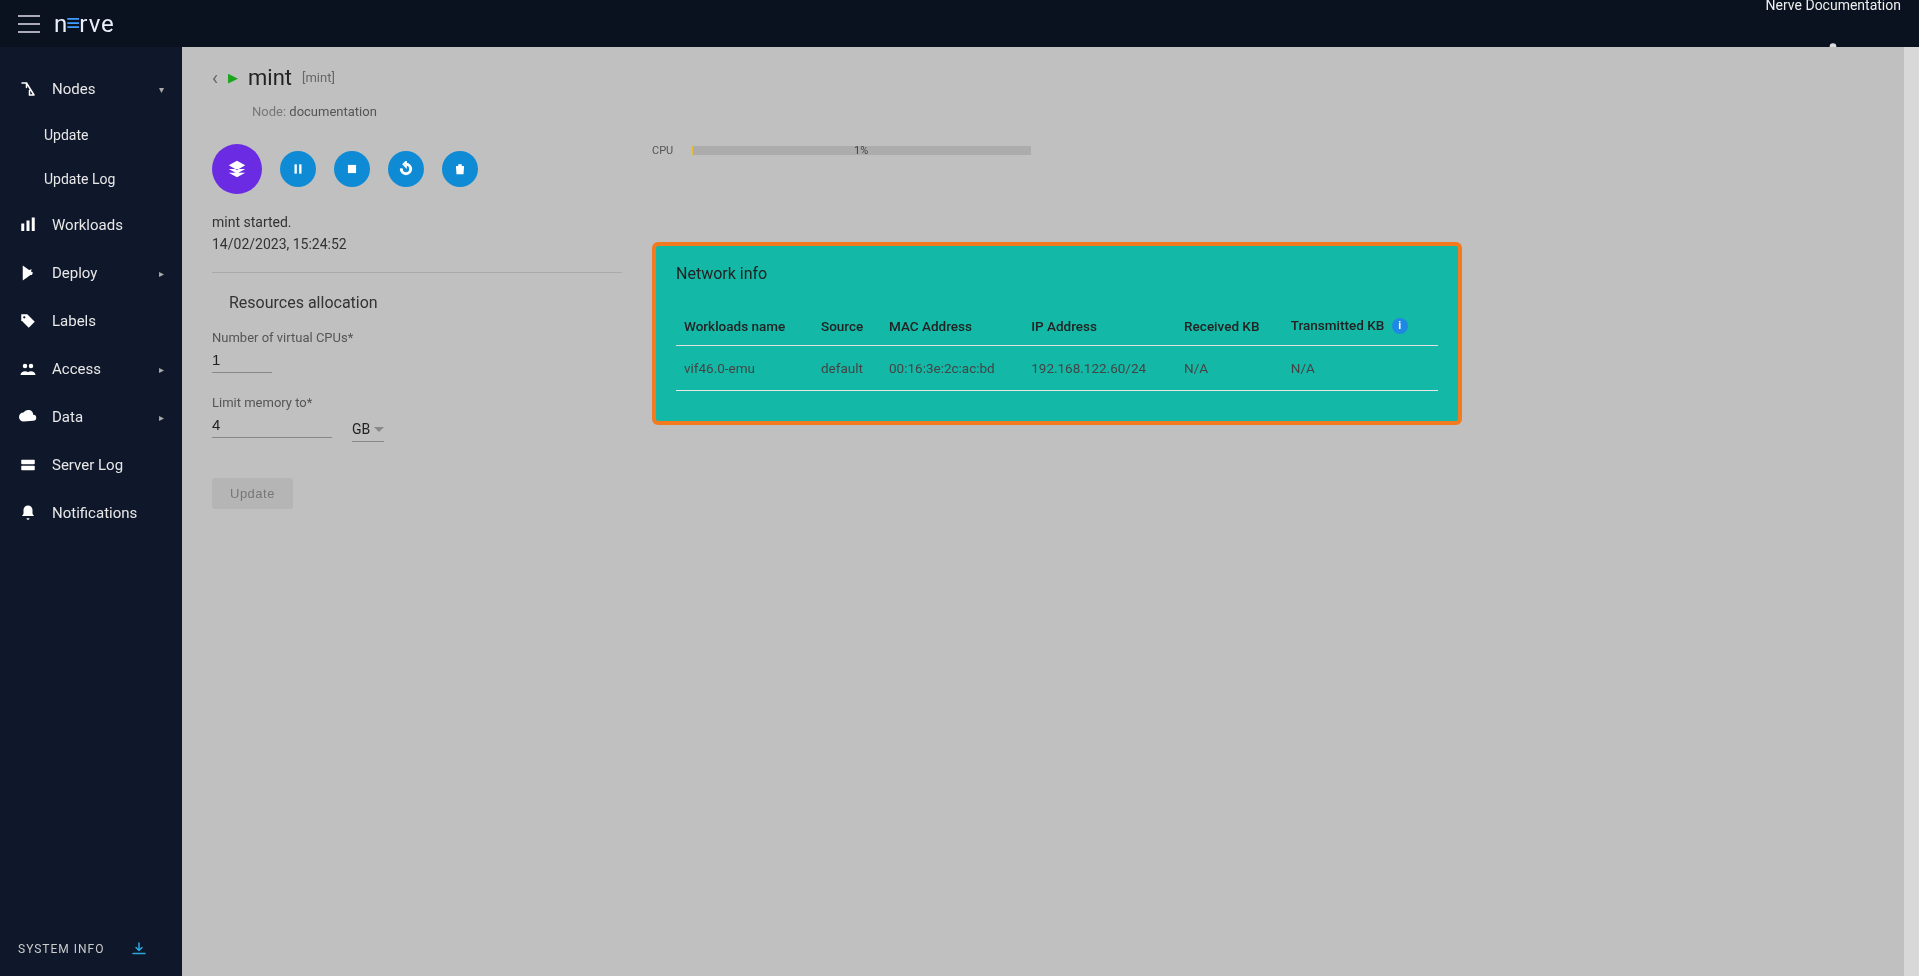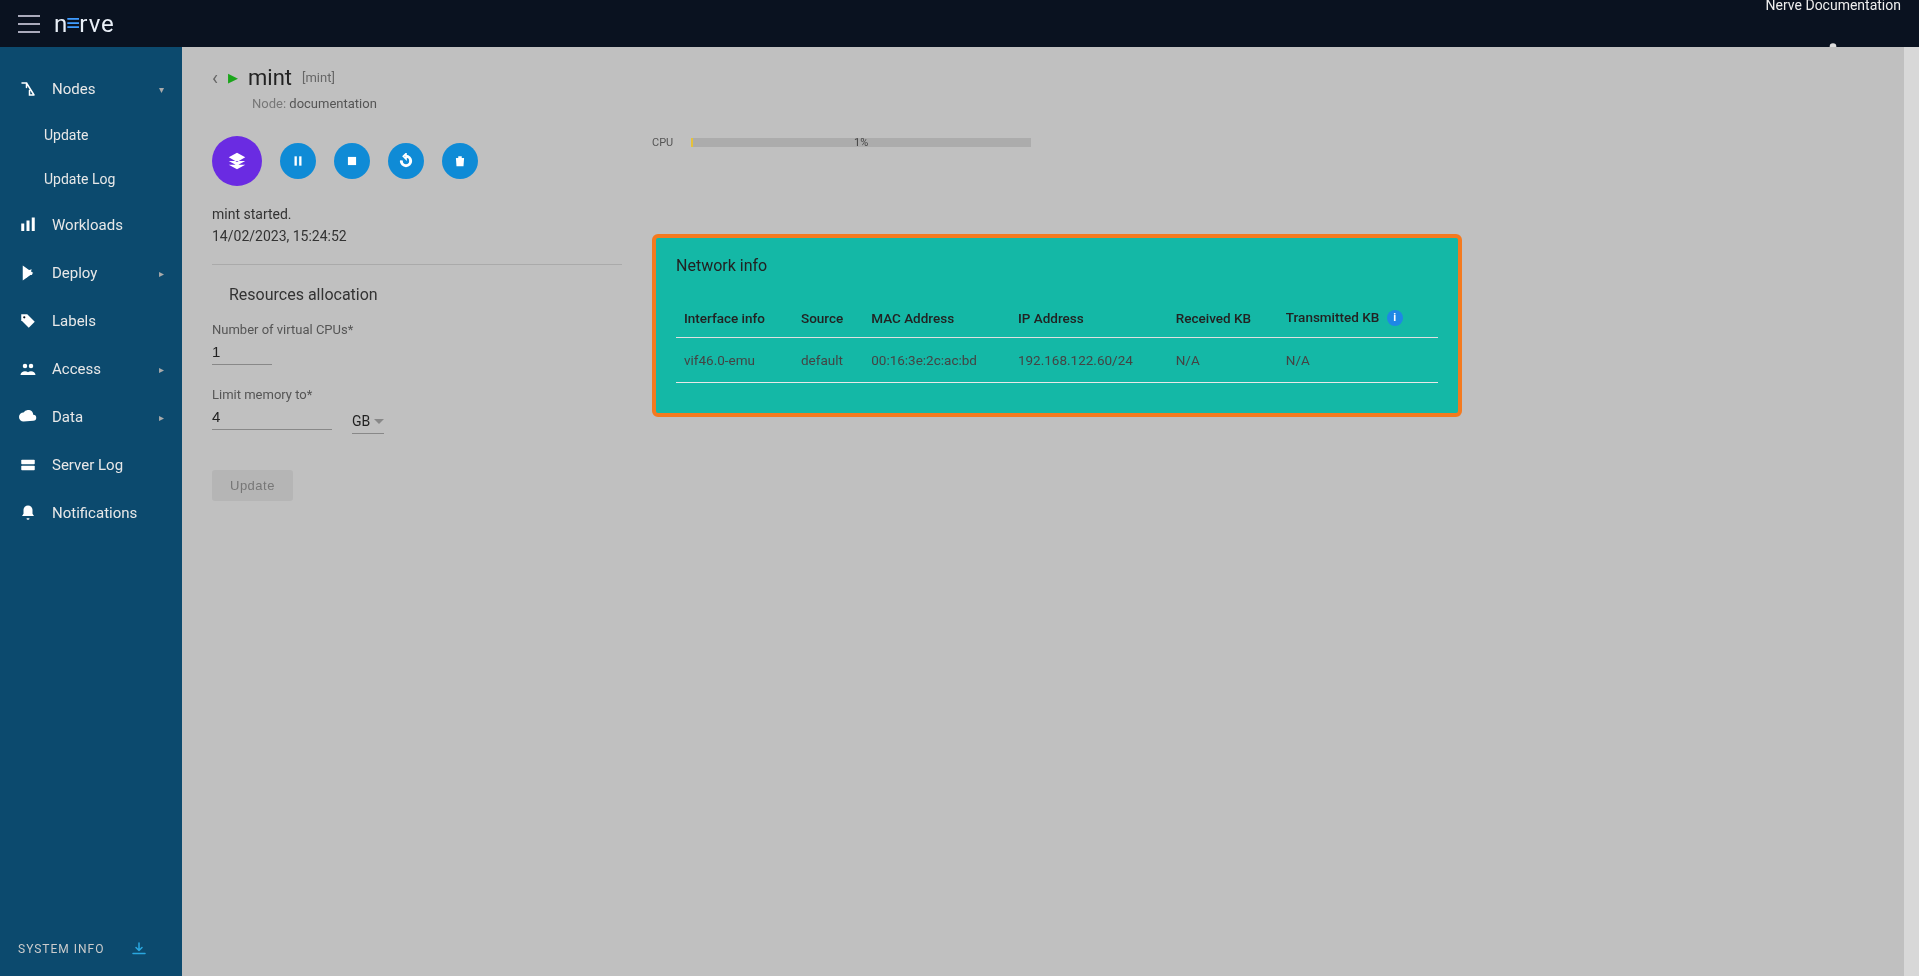--- a/index.html
+++ b/index.html
@@ -44,21 +44,21 @@
     width:36px;height:36px;border:1px solid #aaa;border-radius:50%;
     display:flex;align-items:center;justify-content:center;
     font-size:12px;color:#ddd;
   }
   .topbar .docname { font-size:14px; color:#eee; }
   .icon-btn { width:22px; height:22px; display:flex; align-items:center; justify-content:center; cursor:pointer; color:#ddd; }
 
   
   .main { display:flex; height:calc(100% - 47px); }
   .sidebar {
-    width:182px; background:#0c4a6e; color:#fff; display:flex; flex-direction:column;
+    width:182px; background:#0f172a; color:#fff; display:flex; flex-direction:column;
     padding-top:18px;
   }
   .nav-item {
     display:flex; align-items:center; gap:14px;
     padding: 14px 18px;
     font-size:15px; color:#e8e8e8; cursor:pointer;
     position:relative;
   }
   .nav-item.sub { padding-left:44px; font-size:14px; }
   .nav-item .chev { margin-left:auto; font-size:10px; color:#aaa; }
@@ -71,21 +71,21 @@
   
   .content {
     flex:1; background:#c0c0c0; position:relative; overflow:auto;
     padding: 18px 40px 40px 30px;
   }
   .crumb { display:flex; align-items:center; gap:10px; font-size:14px; color:#444; }
   .crumb .back { font-size:20px; color:#666; cursor:pointer; }
   .crumb .play { color:#1aa51a; font-size:13px; }
   .crumb .title { font-size:22px; color:#222; }
   .crumb .tag { font-size:13px; color:#666; }
-  .subcrumb { margin-left:40px; margin-top:6px; font-size:13px; color:#555; }
+  .subcrumb { margin-left:40px; margin-top:14px; font-size:13px; color:#555; }
   .subcrumb .label { color:#777; }
 
   .columns { display:flex; margin-top:25px; gap:30px; align-items:flex-start; }
   .left-col { width:410px; }
   .right-col { flex:1; position:relative; }
 
   .action-row { display:flex; gap:18px; align-items:center; }
   .circ-btn {
     width:36px;height:36px;border-radius:50%;background:#0f8bd6;color:#fff;
     display:flex;align-items:center;justify-content:center;cursor:pointer;
@@ -355,21 +355,21 @@
             <div class="tick"></div>
             <span class="cpu-label-pct">1%</span>
           </div>
         </div>
 
         <div class="net-box">
           <div class="net-title">Network info</div>
           <table class="net">
             <thead>
               <tr>
-                <th>Interface info</th>
+                <th>Workloads name</th>
                 <th>Source</th>
                 <th>MAC Address</th>
                 <th>IP Address</th>
                 <th>Received KB</th>
                 <th>
                   <span>Transmitted KB</span>
                   <span class="info-dot">i</span>
                 </th>
               </tr>
             </thead>

